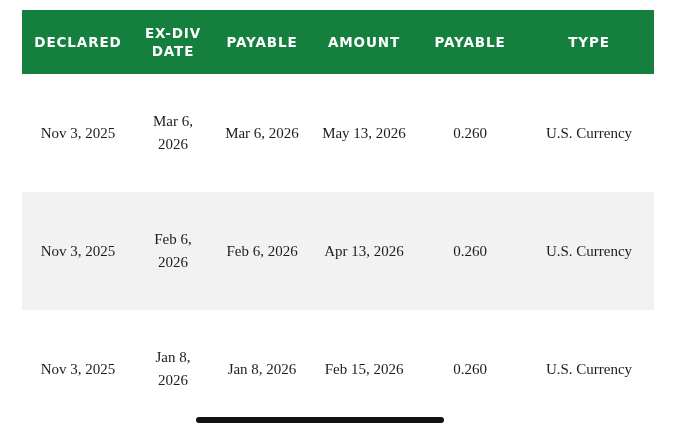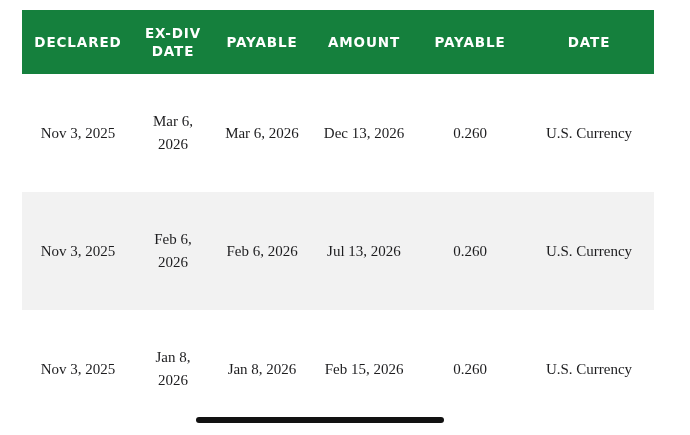--- a/index.html
+++ b/index.html
@@ -96,37 +96,37 @@
         <col class="c-amount">
         <col class="c-type">
       </colgroup>
       <thead>
         <tr>
           <th>DECLARED</th>
           <th>EX-DIV DATE</th>
           <th>PAYABLE</th>
           <th>AMOUNT</th>
           <th>PAYABLE</th>
-          <th>DATE</th>
+          <th>TYPE</th>
         </tr>
       </thead>
       <tbody>
         <tr>
           <td class="cell-declared">Nov 3, 2025</td>
           <td class="cell-exdiv">Mar 6, 2026</td>
           <td class="cell-record">Mar 6, 2026</td>
-          <td class="cell-payable">Dec 13, 2026</td>
+          <td class="cell-payable">May 13, 2026</td>
           <td class="cell-amount">0.260</td>
           <td class="cell-type">U.S. Currency</td>
         </tr>
         <tr class="alt">
           <td class="cell-declared">Nov 3, 2025</td>
           <td class="cell-exdiv">Feb 6, 2026</td>
           <td class="cell-record">Feb 6, 2026</td>
-          <td class="cell-payable">Jul 13, 2026</td>
+          <td class="cell-payable">Apr 13, 2026</td>
           <td class="cell-amount">0.260</td>
           <td class="cell-type">U.S. Currency</td>
         </tr>
         <tr>
           <td class="cell-declared">Nov 3, 2025</td>
           <td class="cell-exdiv">Jan 8, 2026</td>
           <td class="cell-record">Jan 8, 2026</td>
           <td class="cell-payable">Feb 15, 2026</td>
           <td class="cell-amount">0.260</td>
           <td class="cell-type">U.S. Currency</td>

